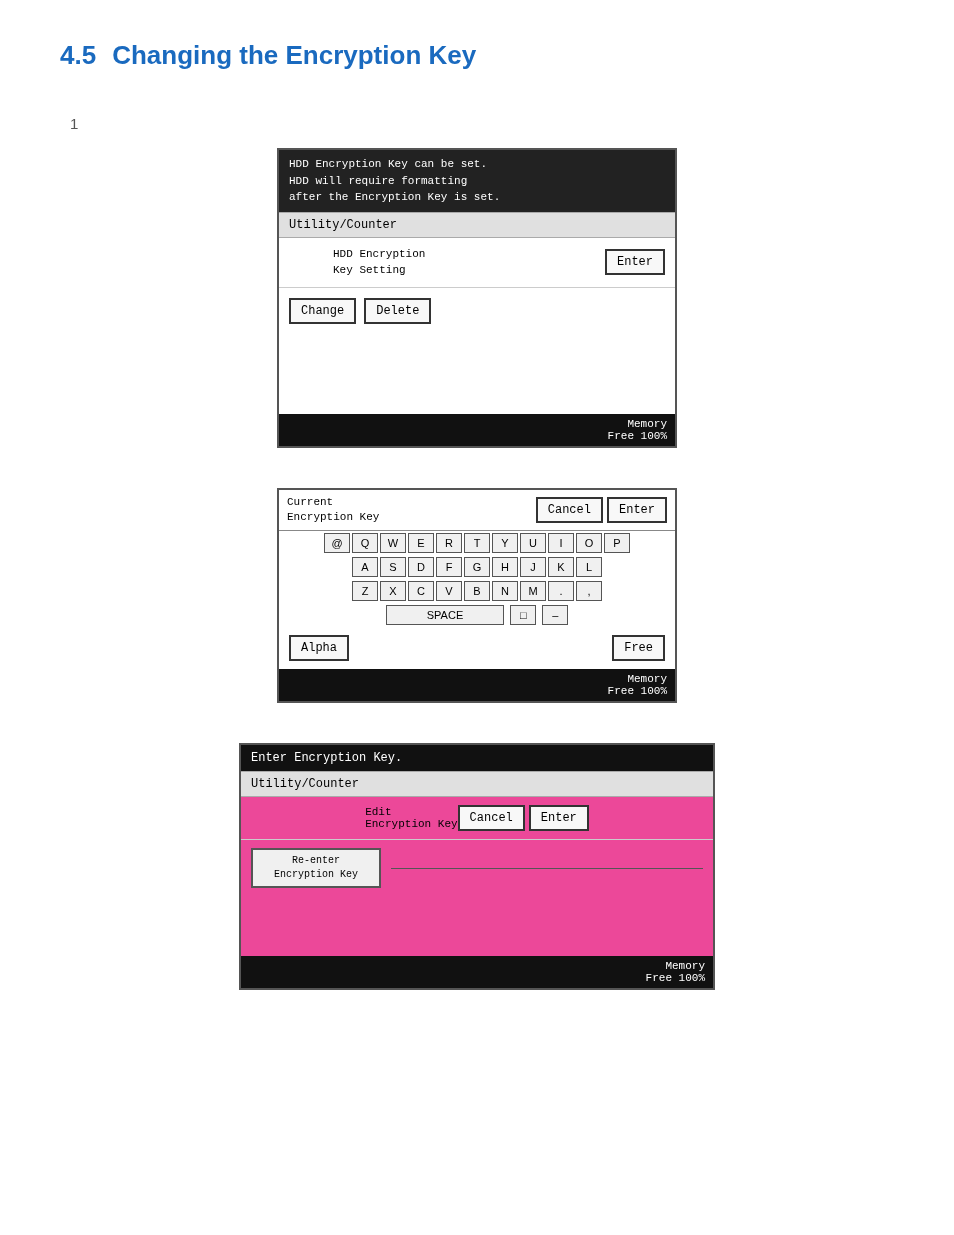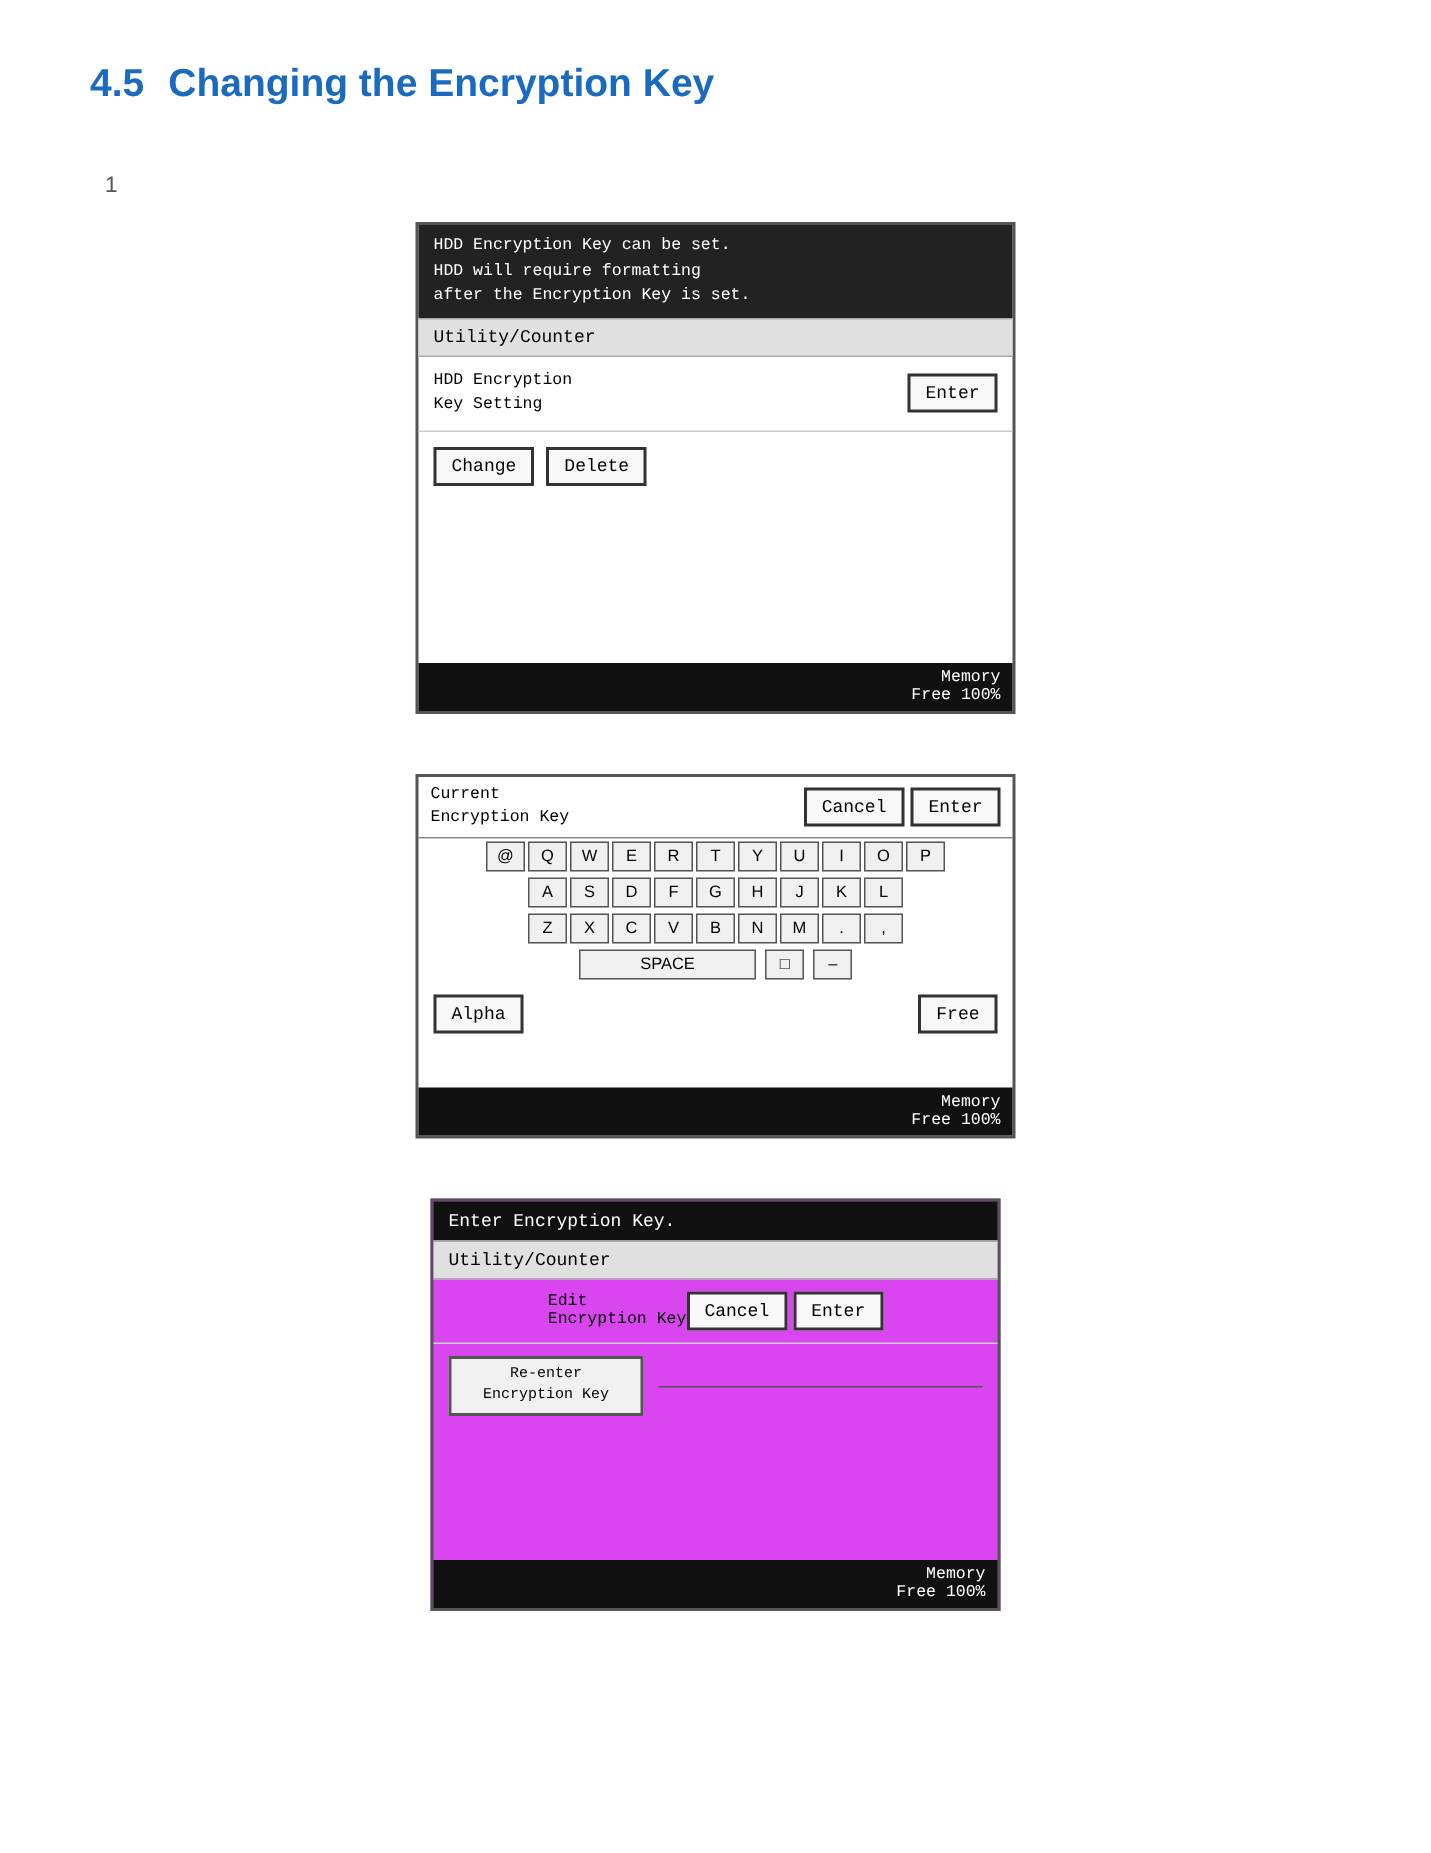--- a/index.html
+++ b/index.html
@@ -63,20 +63,21 @@
       display: flex;
       align-items: center;
       justify-content: space-between;
       padding: 8px 10px;
       border-bottom: 1px solid #ccc;
     }
 
     .screen1-row-label {
       font-size: 11px;
       line-height: 1.5;
+      margin-left: 44px;
     }
 
     .btn-box {
       border: 2px solid #333;
       padding: 4px 10px;
       font-size: 12px;
       font-family: 'Courier New', monospace;
       background: #f8f8f8;
       cursor: pointer;
     }
@@ -90,21 +91,20 @@
     .screen1-empty {
       height: 80px;
     }
 
     .screen-footer {
       background: #111;
       color: #fff;
       text-align: right;
       padding: 4px 8px;
       font-size: 11px;
-      margin-top: 28px;
     }
 
     
     .screen2 {
       border: 2px solid #555;
       width: 400px;
       background: #ffffff;
       font-family: 'Courier New', monospace;
       font-size: 12px;
     }
@@ -176,22 +176,22 @@
     .screen2-bottom-btns {
       display: flex;
       justify-content: space-between;
       gap: 22px;
       padding: 8px 10px;
     }
 
     
     .screen3 {
       border: 2px solid #555;
-      width: 380px;
-      background: #d946ef;
+      width: 476px;
+      background: #ec4899;
       font-family: 'Courier New', monospace;
       font-size: 12px;
     }
 
     .screen3-header {
       background: #111;
       color: #fff;
       padding: 6px 10px;
       font-size: 12px;
     }

